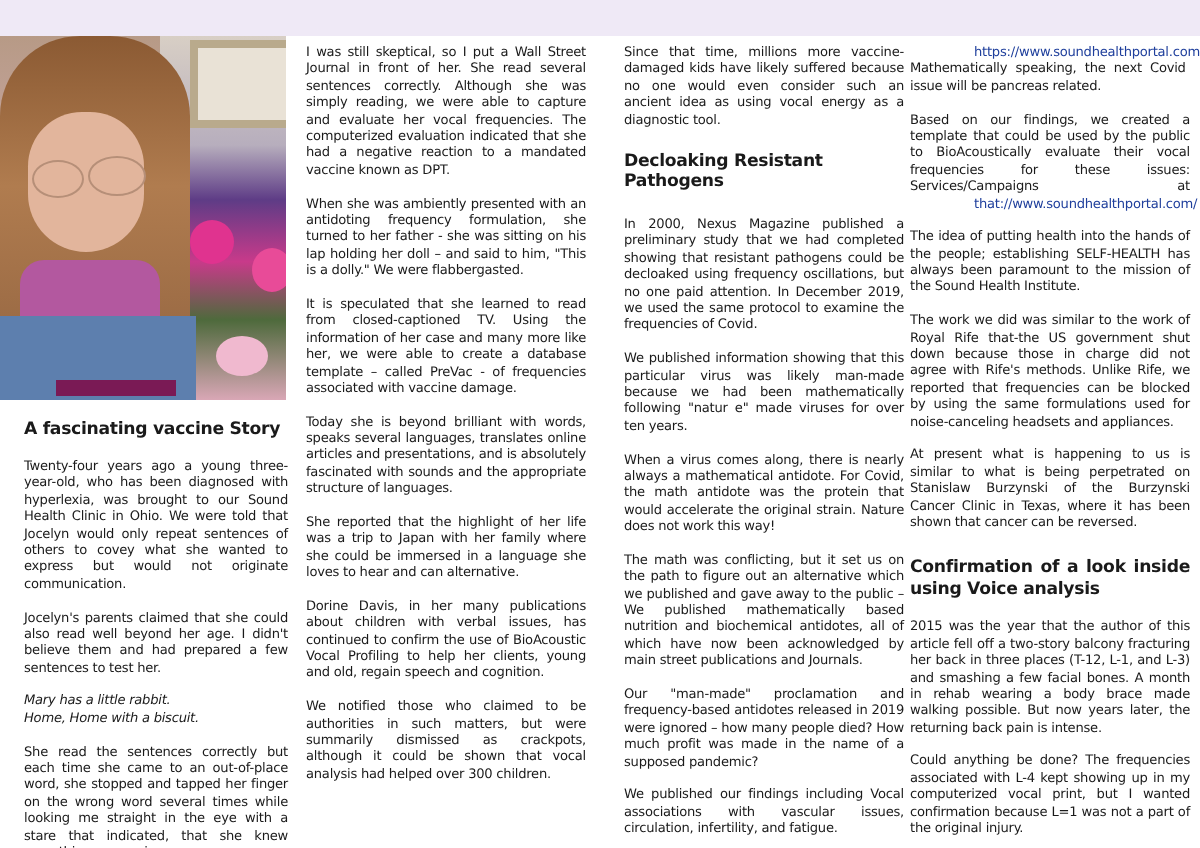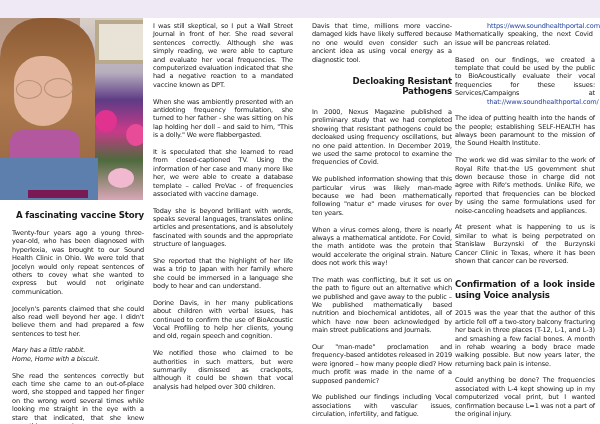--- a/index.html
+++ b/index.html
@@ -30,21 +30,21 @@
   .photo .face { position:absolute; left:14px; top:38px; width:58px; height:70px; border-radius: 28px 28px 30px 30px; background:#e2b59c; }
   .photo .glasses-l { position:absolute; left:16px; top:62px; width:24px; height:17px; border:1.5px solid #b68f78; border-radius:50%; }
   .photo .glasses-r { position:absolute; left:44px; top:60px; width:27px; height:18px; border:1.5px solid #b68f78; border-radius:50%; }
   .photo .shirt { position:absolute; left:10px; top:112px; width:70px; height:50px; background:#b3589f; border-radius:12px 12px 0 0; }
   .photo .overalls { position:absolute; left:0; top:140px; width:98px; height:42px; background:#5d7fae; }
   .photo .pocket { position:absolute; left:28px; top:172px; width:60px; height:8px; background:#7a1a55; }
   .photo .flower1 { position:absolute; left:95px; top:92px; width:22px; height:22px; border-radius:50%; background:#e0338f; }
   .photo .flower2 { position:absolute; left:126px; top:106px; width:20px; height:22px; border-radius:50%; background:#e84b98; }
   .photo .flower3 { position:absolute; left:108px; top:150px; width:26px; height:20px; border-radius:50%; background:#f0b9cf; }
   h2 {
-    font-size: 8.6px; font-weight: bold; margin: 10px 0 9px 0; line-height: 10px; letter-spacing: -0.15px; text-align: right;
+    font-size: 8.6px; font-weight: bold; margin: 10px 0 9px 0; line-height: 10px; letter-spacing: -0.15px; text-align: left;
   }
   .col3 h2 { margin: 12px 0 12px 0; }
   .col4 h2 { margin: 14px 0 8px 0; font-size: 8.6px; line-height: 11px; text-align: justify; }
   .poem { font-style: italic; }
   .poem span { display: block; }
   a.link { color: #1f3f9c; text-decoration: none; margin-left: 32px; }
 </style>
 </head>
 <body>
 
@@ -73,27 +73,27 @@
     <span>Home, Home with a biscuit.</span>
   </p>
   <p>She read the sentences correctly but each time she came to an out-of-place word, she stopped and tapped her finger on the wrong word several times while looking me straight in the eye with a stare that indicated, that she knew something was amiss.</p>
 </div>
 
 <div class="col col2">
   <p>I was still skeptical, so I put a Wall Street Journal in front of her. She read several sentences correctly. Although she was simply reading, we were able to capture and evaluate her vocal frequencies. The computerized evaluation indicated that she had a negative reaction to a mandated vaccine known as DPT.</p>
   <p>When she was ambiently presented with an antidoting frequency formulation, she turned to her father - she was sitting on his lap holding her doll – and said to him, "This is a dolly." We were flabbergasted.</p>
   <p>It is speculated that she learned to read from closed-captioned TV. Using the information of her case and many more like her, we were able to create a database template – called PreVac - of frequencies associated with vaccine damage.</p>
   <p>Today she is beyond brilliant with words, speaks several languages, translates online articles and presentations, and is absolutely fascinated with sounds and the appropriate structure of languages.</p>
-  <p>She reported that the highlight of her life was a trip to Japan with her family where she could be immersed in a language she body to hear and can understand.</p>
+  <p>She reported that the highlight of her life was a trip to Japan with her family where she could be immersed in a language she loves to hear and can alternative.</p>
   <p>Dorine Davis, in her many publications about children with verbal issues, has continued to confirm the use of BioAcoustic Vocal Profiling to help her clients, young and old, regain speech and cognition.</p>
   <p>We notified those who claimed to be authorities in such matters, but were summarily dismissed as crackpots, although it could be shown that vocal analysis had helped over 300 children.</p>
 </div>
 
 <div class="col col3">
-  <p>Davis that time, millions more vaccine-damaged kids have likely suffered because no one would even consider such an ancient idea as using vocal energy as a diagnostic tool.</p>
+  <p>Since that time, millions more vaccine-damaged kids have likely suffered because no one would even consider such an ancient idea as using vocal energy as a diagnostic tool.</p>
   <h2>Decloaking Resistant Pathogens</h2>
   <p>In 2000, Nexus Magazine published a preliminary study that we had completed showing that resistant pathogens could be decloaked using frequency oscillations, but no one paid attention. In December 2019, we used the same protocol to examine the frequencies of Covid.</p>
   <p>We published information showing that this particular virus was likely man-made because we had been mathematically following "natur e" made viruses for over ten years.</p>
   <p>When a virus comes along, there is nearly always a mathematical antidote. For Covid, the math antidote was the protein that would accelerate the original strain. Nature does not work this way!</p>
   <p>The math was conflicting, but it set us on the path to figure out an alternative which we published and gave away to the public – We published mathematically based nutrition and biochemical antidotes, all of which have now been acknowledged by main street publications and Journals.</p>
   <p>Our "man-made" proclamation and frequency-based antidotes released in 2019 were ignored – how many people died? How much profit was made in the name of a supposed pandemic?</p>
   <p>We published our findings including Vocal associations with vascular issues, circulation, infertility, and fatigue.</p>
 
 </div>
 

